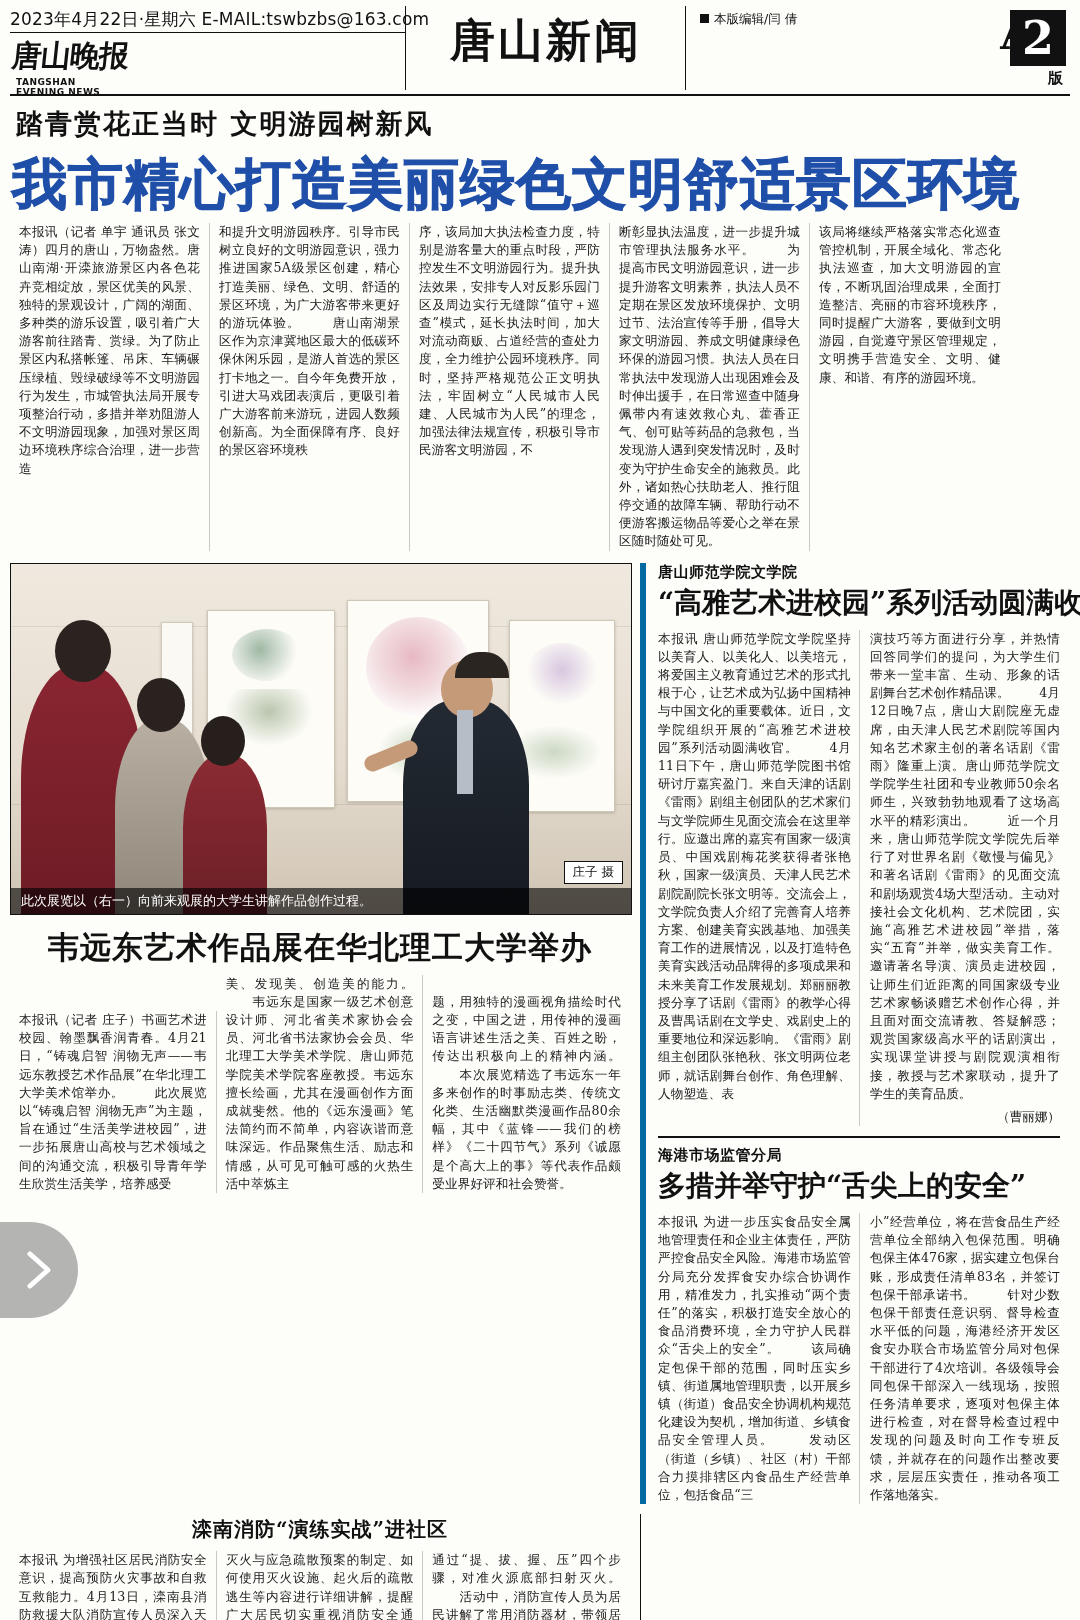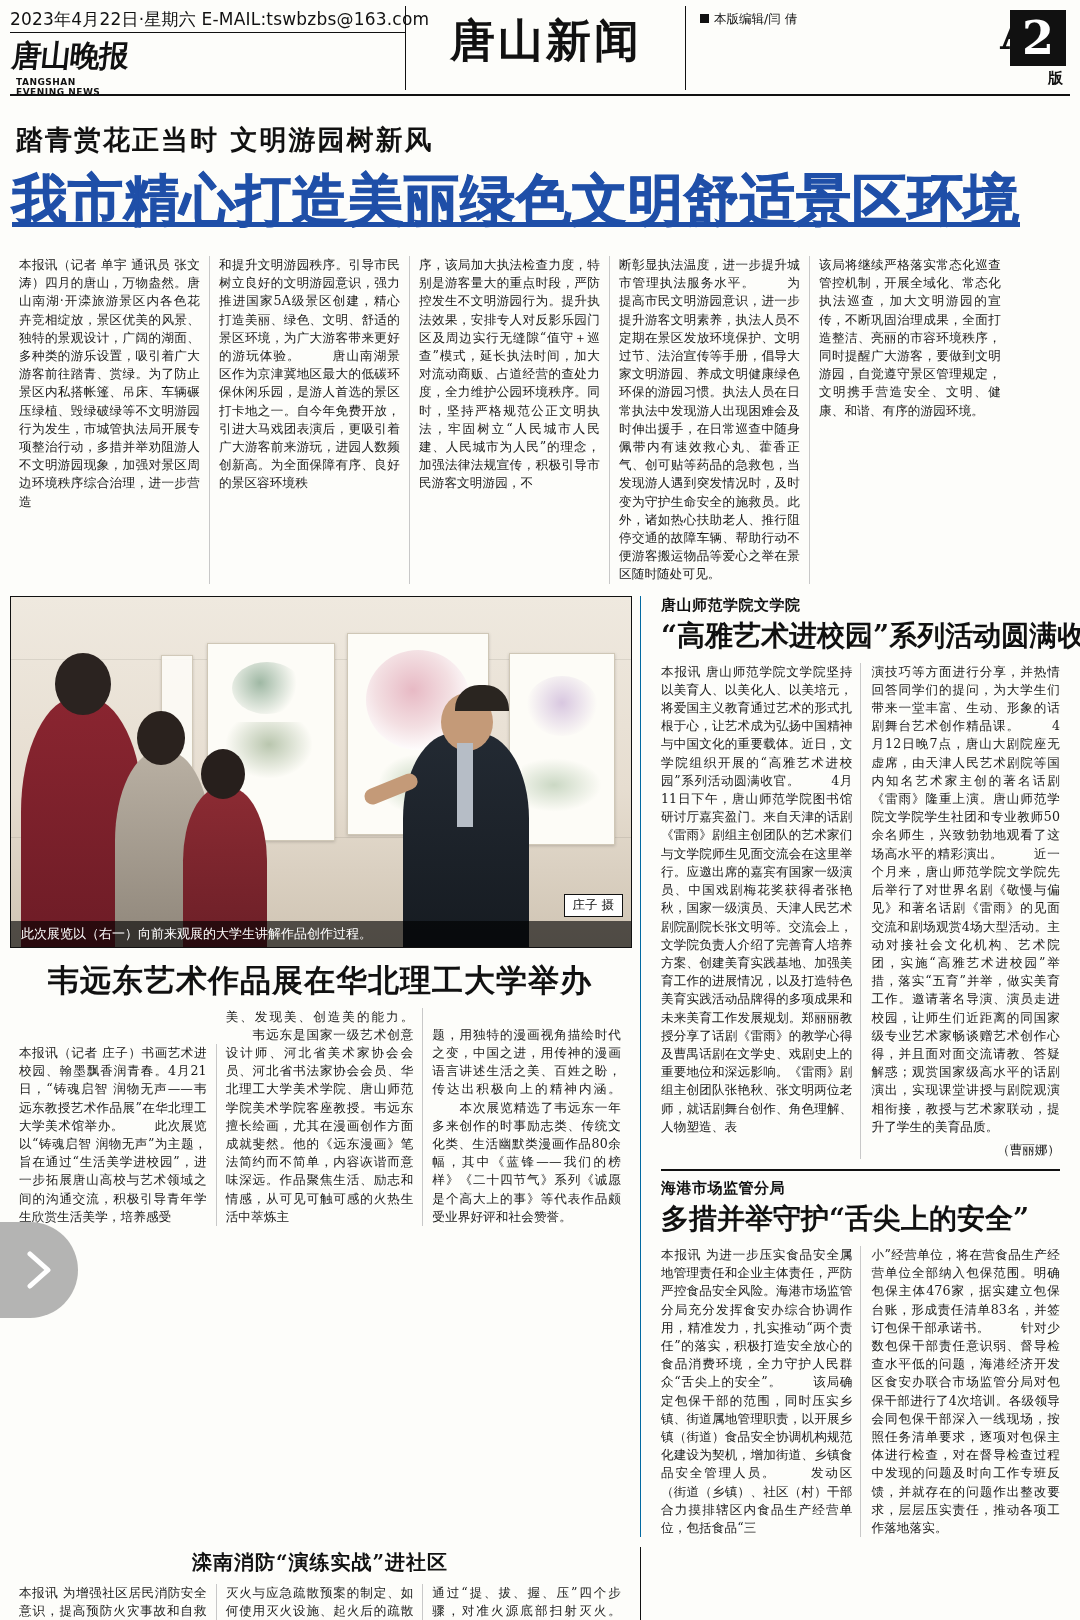--- a/index.html
+++ b/index.html
@@ -46,49 +46,49 @@
   .mh-page .num{
     position:absolute;right:4px;top:2px;width:56px;height:56px;background:#111;color:#fff;
     font-family:"DejaVu Serif","Liberation Serif",serif;font-size:46px;font-weight:700;
     text-align:center;line-height:56px;
   }
   .mh-page .ban{
     position:absolute;right:6px;bottom:-2px;font-size:15px;font-weight:700;letter-spacing:1px;
   }
 
   
-  .lead{padding-top:26px;}
+  .lead{padding-top:10px;}
   .lead-sub{
     font-family:"DejaVu Serif","Liberation Serif",serif;
     font-weight:700;font-size:27px;letter-spacing:2px;color:#111;padding-left:6px;
   }
   .lead-main{
     font-family:"DejaVu Serif","Liberation Serif",serif;
     font-weight:700;font-size:55px;letter-spacing:1px;color:#1f4fa8;
-    margin-top:6px;padding-left:2px;white-space:nowrap;text-decoration:underline;
+    margin-top:6px;padding-left:2px;white-space:nowrap;
     -webkit-text-stroke:1px #1f4fa8;
   }
 
   
-  .top-cols{display:flex;margin-top:18px;gap:0;}
+  .top-cols{display:flex;margin-top:1px;gap:0;}
   .top-cols .col{
     width:200px;padding:0 9px;box-sizing:border-box;
     border-right:1px solid #c8c8c8;
   }
   .top-cols .col:last-child{border-right:none;}
   .body-txt{
     font-family:"DejaVu Serif","Liberation Serif",serif;
     font-size:12.6px;line-height:18.2px;text-align:justify;color:#1a1a1a;
     letter-spacing:.1px;
   }
 
   
   .mid{display:flex;margin-top:12px;}
   .mid-left{width:630px;box-sizing:border-box;padding-right:10px;}
-  .mid-right{width:420px;box-sizing:border-box;padding-left:20px;border-left:1px solid #0369a1;}
+  .mid-right{width:420px;box-sizing:border-box;padding-left:12px;border-left:6px solid #0369a1;}
 
   .photo-wrap{position:relative;width:620px;height:350px;border:1px solid #111;overflow:hidden;background:#15803d;}
   .photo{position:absolute;inset:0;}
   
   .wall{position:absolute;left:0;top:0;width:100%;height:100%;
     background:linear-gradient(180deg,#efe9df 0%,#e6ddd0 55%,#cfc4b3 100%);}
   .wall-line{position:absolute;left:0;width:100%;height:1px;background:rgba(0,0,0,.08);}
   .scroll-art{position:absolute;background:#fdfcf7;border:1px solid #cfc7b6;box-shadow:0 1px 3px rgba(0,0,0,.18);}
   .scroll-art .ink{position:absolute;border-radius:50%;}
   .persons{position:absolute;left:0;bottom:0;width:100%;height:100%;}

